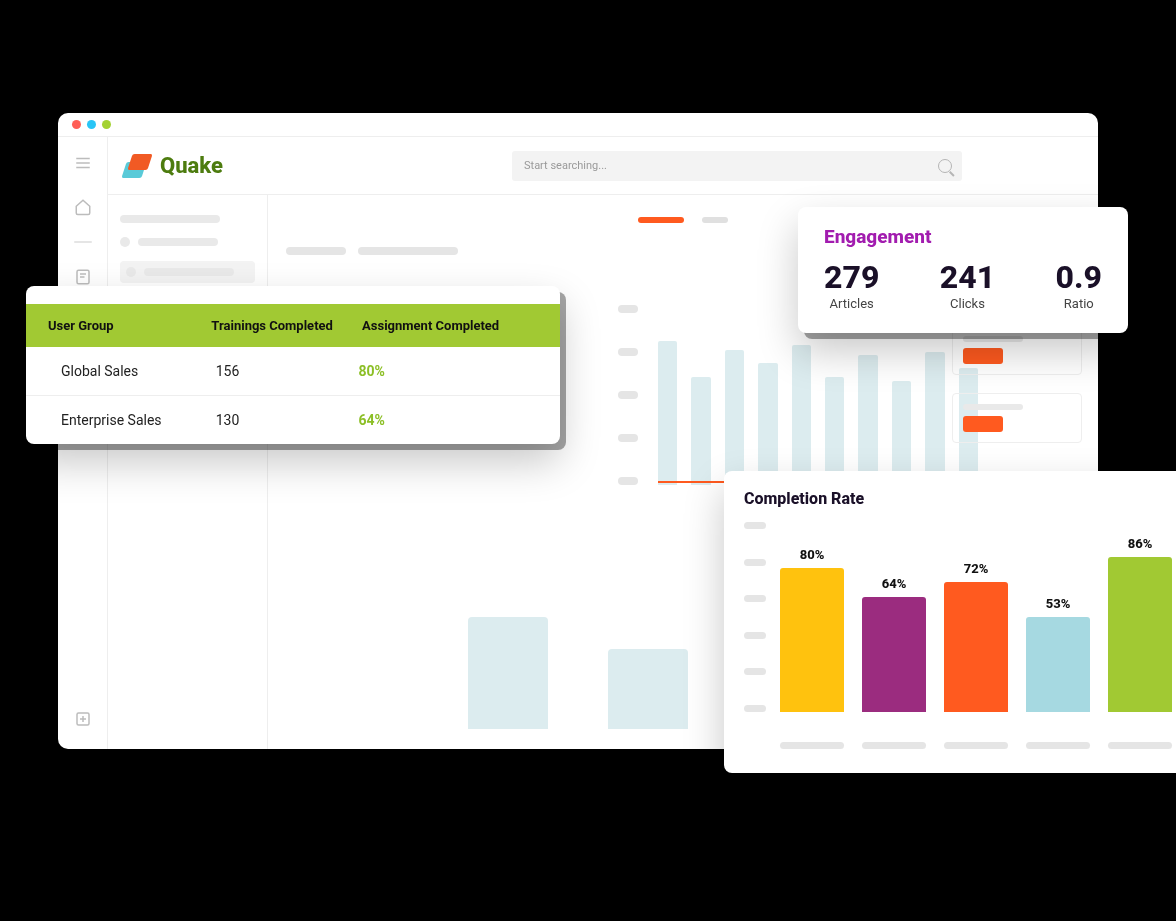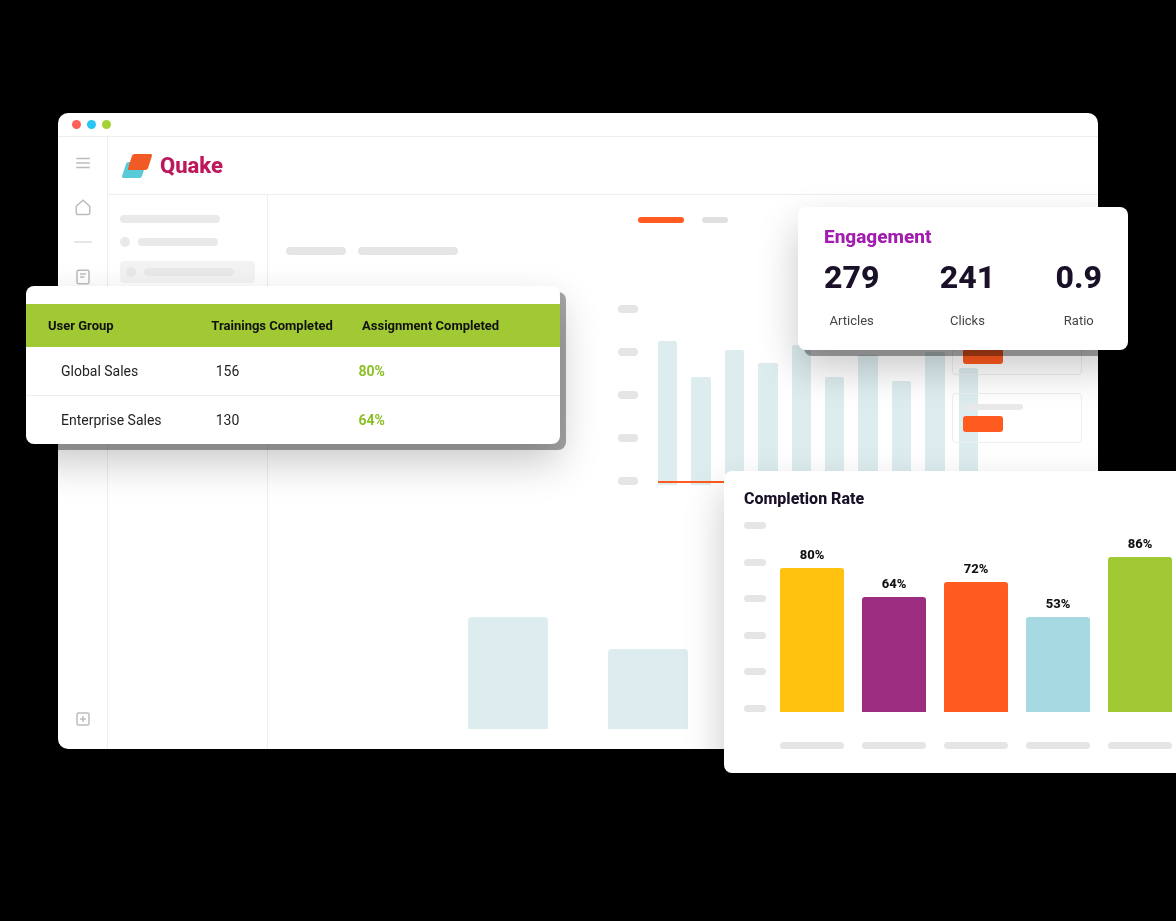--- a/index.html
+++ b/index.html
@@ -40,21 +40,21 @@
 
   .main { flex:1; display:flex; flex-direction:column; }
 
   .topbar {
     height: 58px;
     display:flex; align-items:center;
     padding: 0 16px;
     border-bottom: 1px solid #eee;
     gap: 24px;
   }
-  .logo { display:flex; align-items:center; gap:8px; font-weight:800; font-size:22px; color:#be185d; }
+  .logo { display:flex; align-items:center; gap:8px; font-weight:800; font-size:22px; color:#4d7c0f; }
   .logo-mark { position:relative; width:28px; height:24px; }
   .logo-mark .a { position:absolute; width:20px; height:16px; background:#f15a24; transform: skewX(-18deg); left:6px; top:0; border-radius:2px; }
   .logo-mark .b { position:absolute; width:20px; height:16px; background:#50c7d6; transform: skewX(-18deg); left:0px; top:8px; border-radius:2px; opacity:0.95; }
 
   .search {
     margin-left: auto;
     width: 450px; height: 30px;
     background:#f3f3f3;
     border-radius: 3px;
     display:flex; align-items:center;
@@ -117,21 +117,21 @@
   }
 
   .engagement {
     left: 798px; top: 207px;
     width: 330px; padding: 18px 26px 22px;
   }
   .engagement h3 { font-size:19px; font-weight:800; color:#a21caf; margin-bottom:10px; }
   .eng-row { display:flex; justify-content:space-between; }
   .eng-item { text-align:center; }
   .eng-item .val { font-size:32px; font-weight:800; color:#1a1028; }
-  .eng-item .lbl { font-size:13px; color:#444; margin-top:17px; }
+  .eng-item .lbl { font-size:13px; color:#444; margin-top:0; }
 
   .leadership {
     left: 26px; top: 286px;
     width: 534px; padding: 18px 0 0;
   }
   .leadership h3 { font-size:19px; font-weight:800; color:#1a1028; padding: 0 22px 14px; }
   .lb-head { display:grid; grid-template-columns: 1.3fr 1.2fr 1.4fr; background:#a1c933; color:#111; font-weight:700; font-size:13px; padding:14px 22px; }
   .lb-row { display:grid; grid-template-columns: 1.3fr 1.2fr 1.4fr; padding:16px 35px; border-bottom:1px solid #eee; font-size:14px; color:#222; }
   .lb-row:last-child { border-bottom:none; }
   .lb-row .pct { color:#8cbf26; font-weight:700; }
@@ -194,20 +194,24 @@
 
     <div class="main">
       <div class="topbar">
         <div class="logo">
           <span class="logo-mark">
               <span class="b"></span>
               <span class="a"></span>
             </span>
           <span>Quake</span>
         </div>
+        <div class="search">
+          <span>Start searching...</span>
+          <span class="mag"></span>
+        </div>
       </div>
 
       <div class="content">
         <div class="left-col">
           <div class="skel-row">
               <div class="skel-bar" style="width:100px"></div>
             </div>
           <div class="skel-row">
               <span class="skel-dot"></span>
               <div class="skel-bar" style="width:80px"></div>

